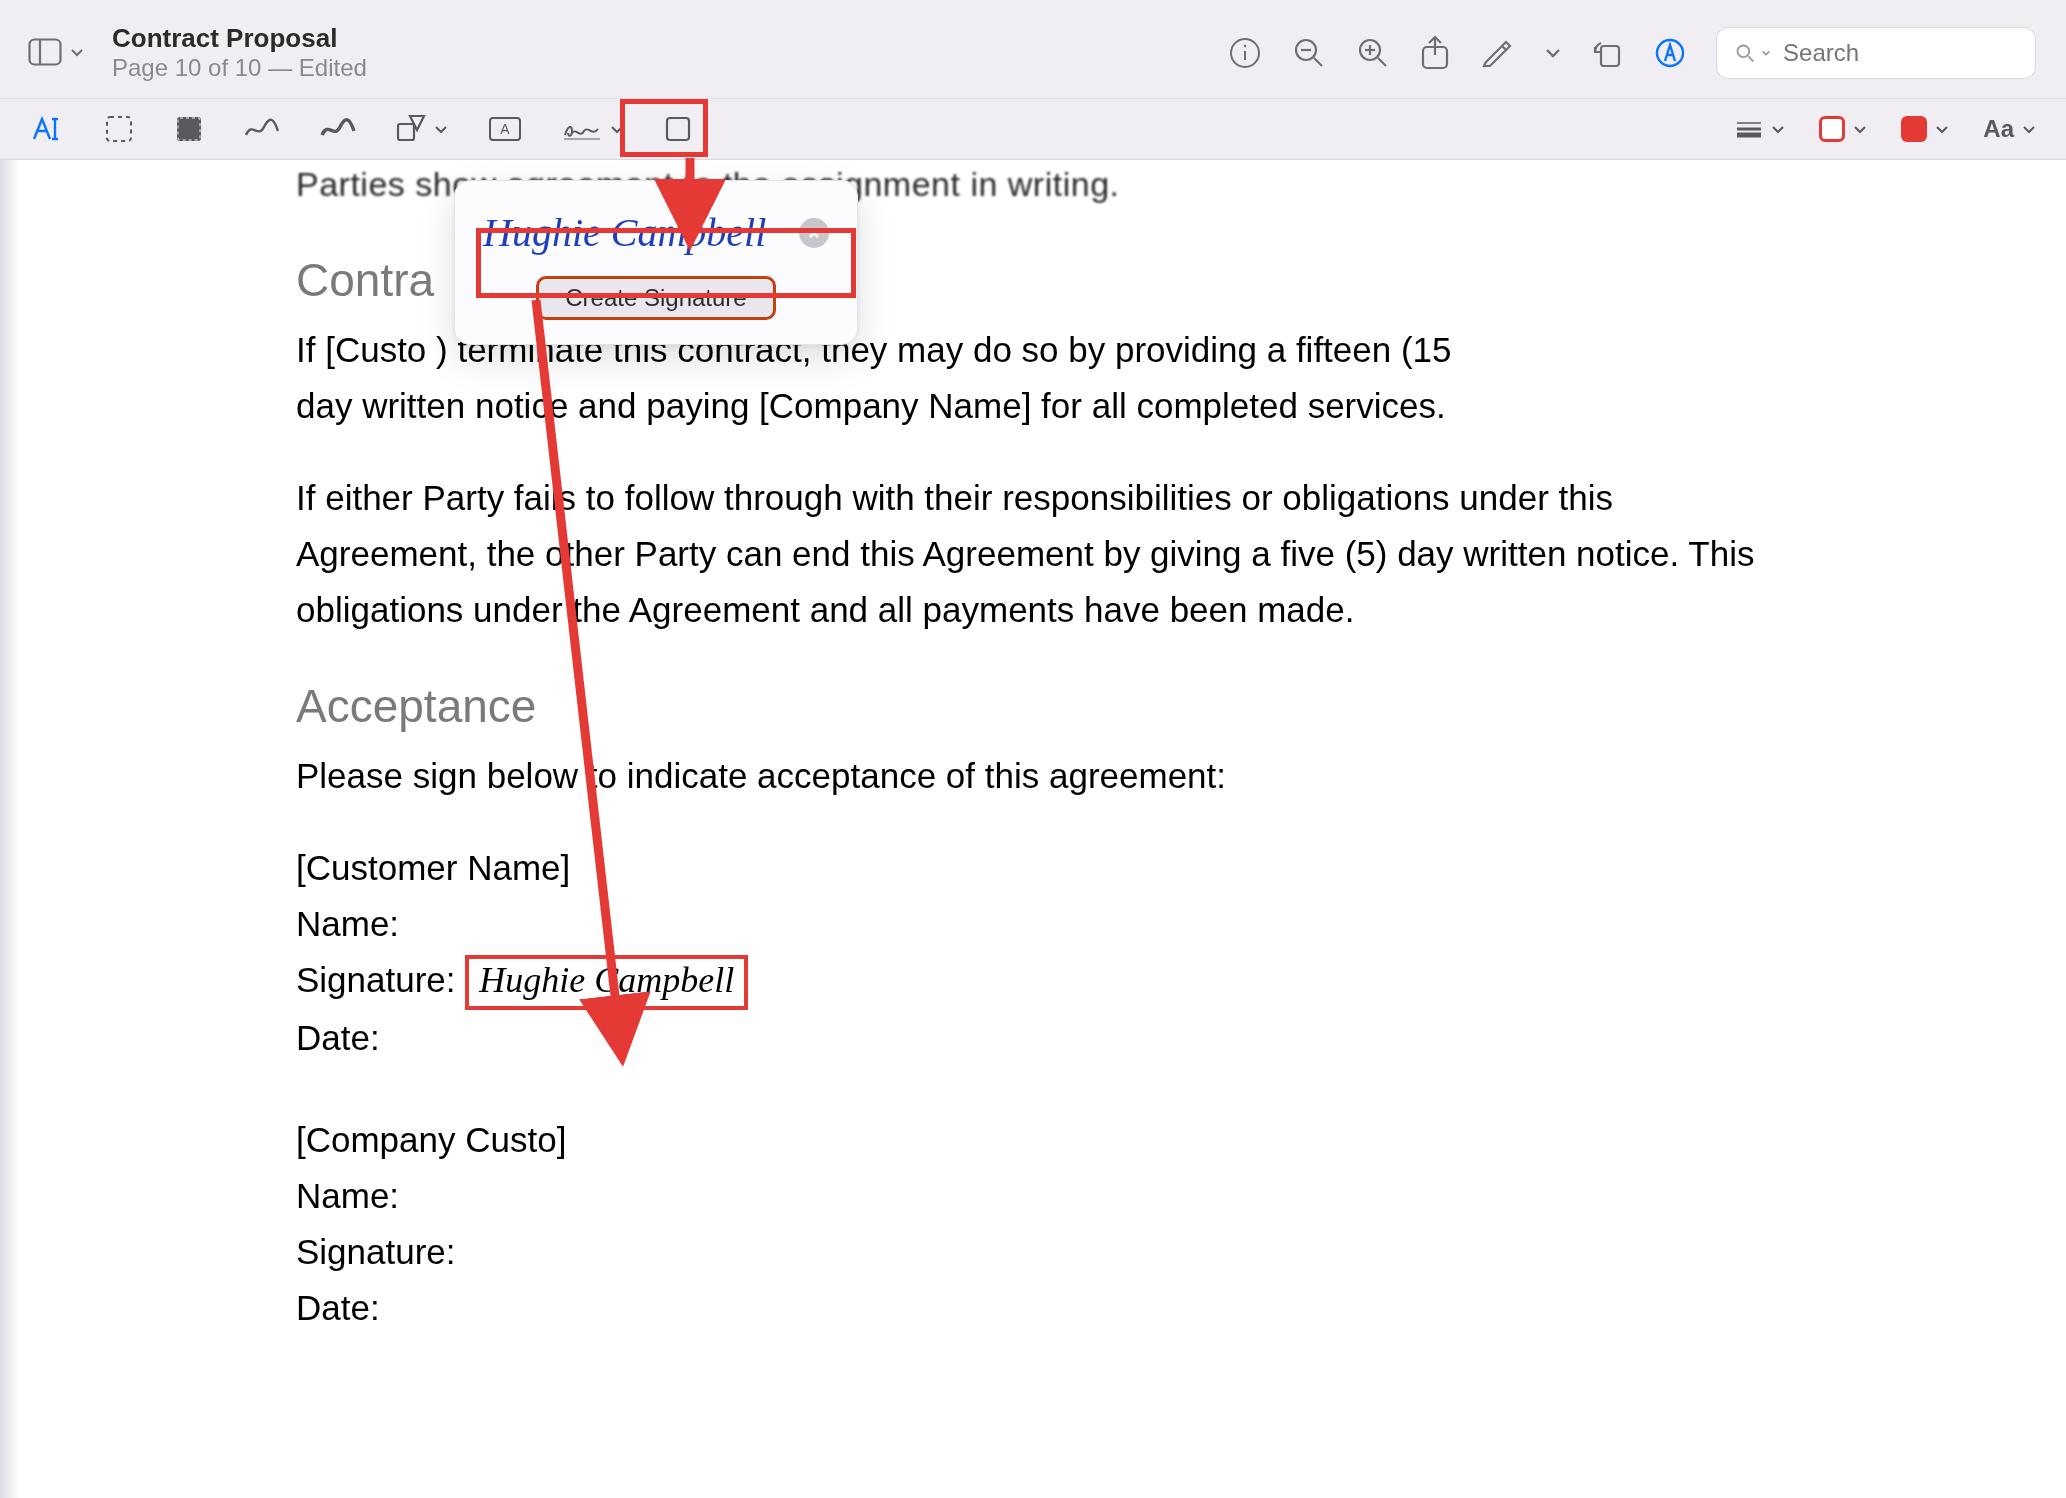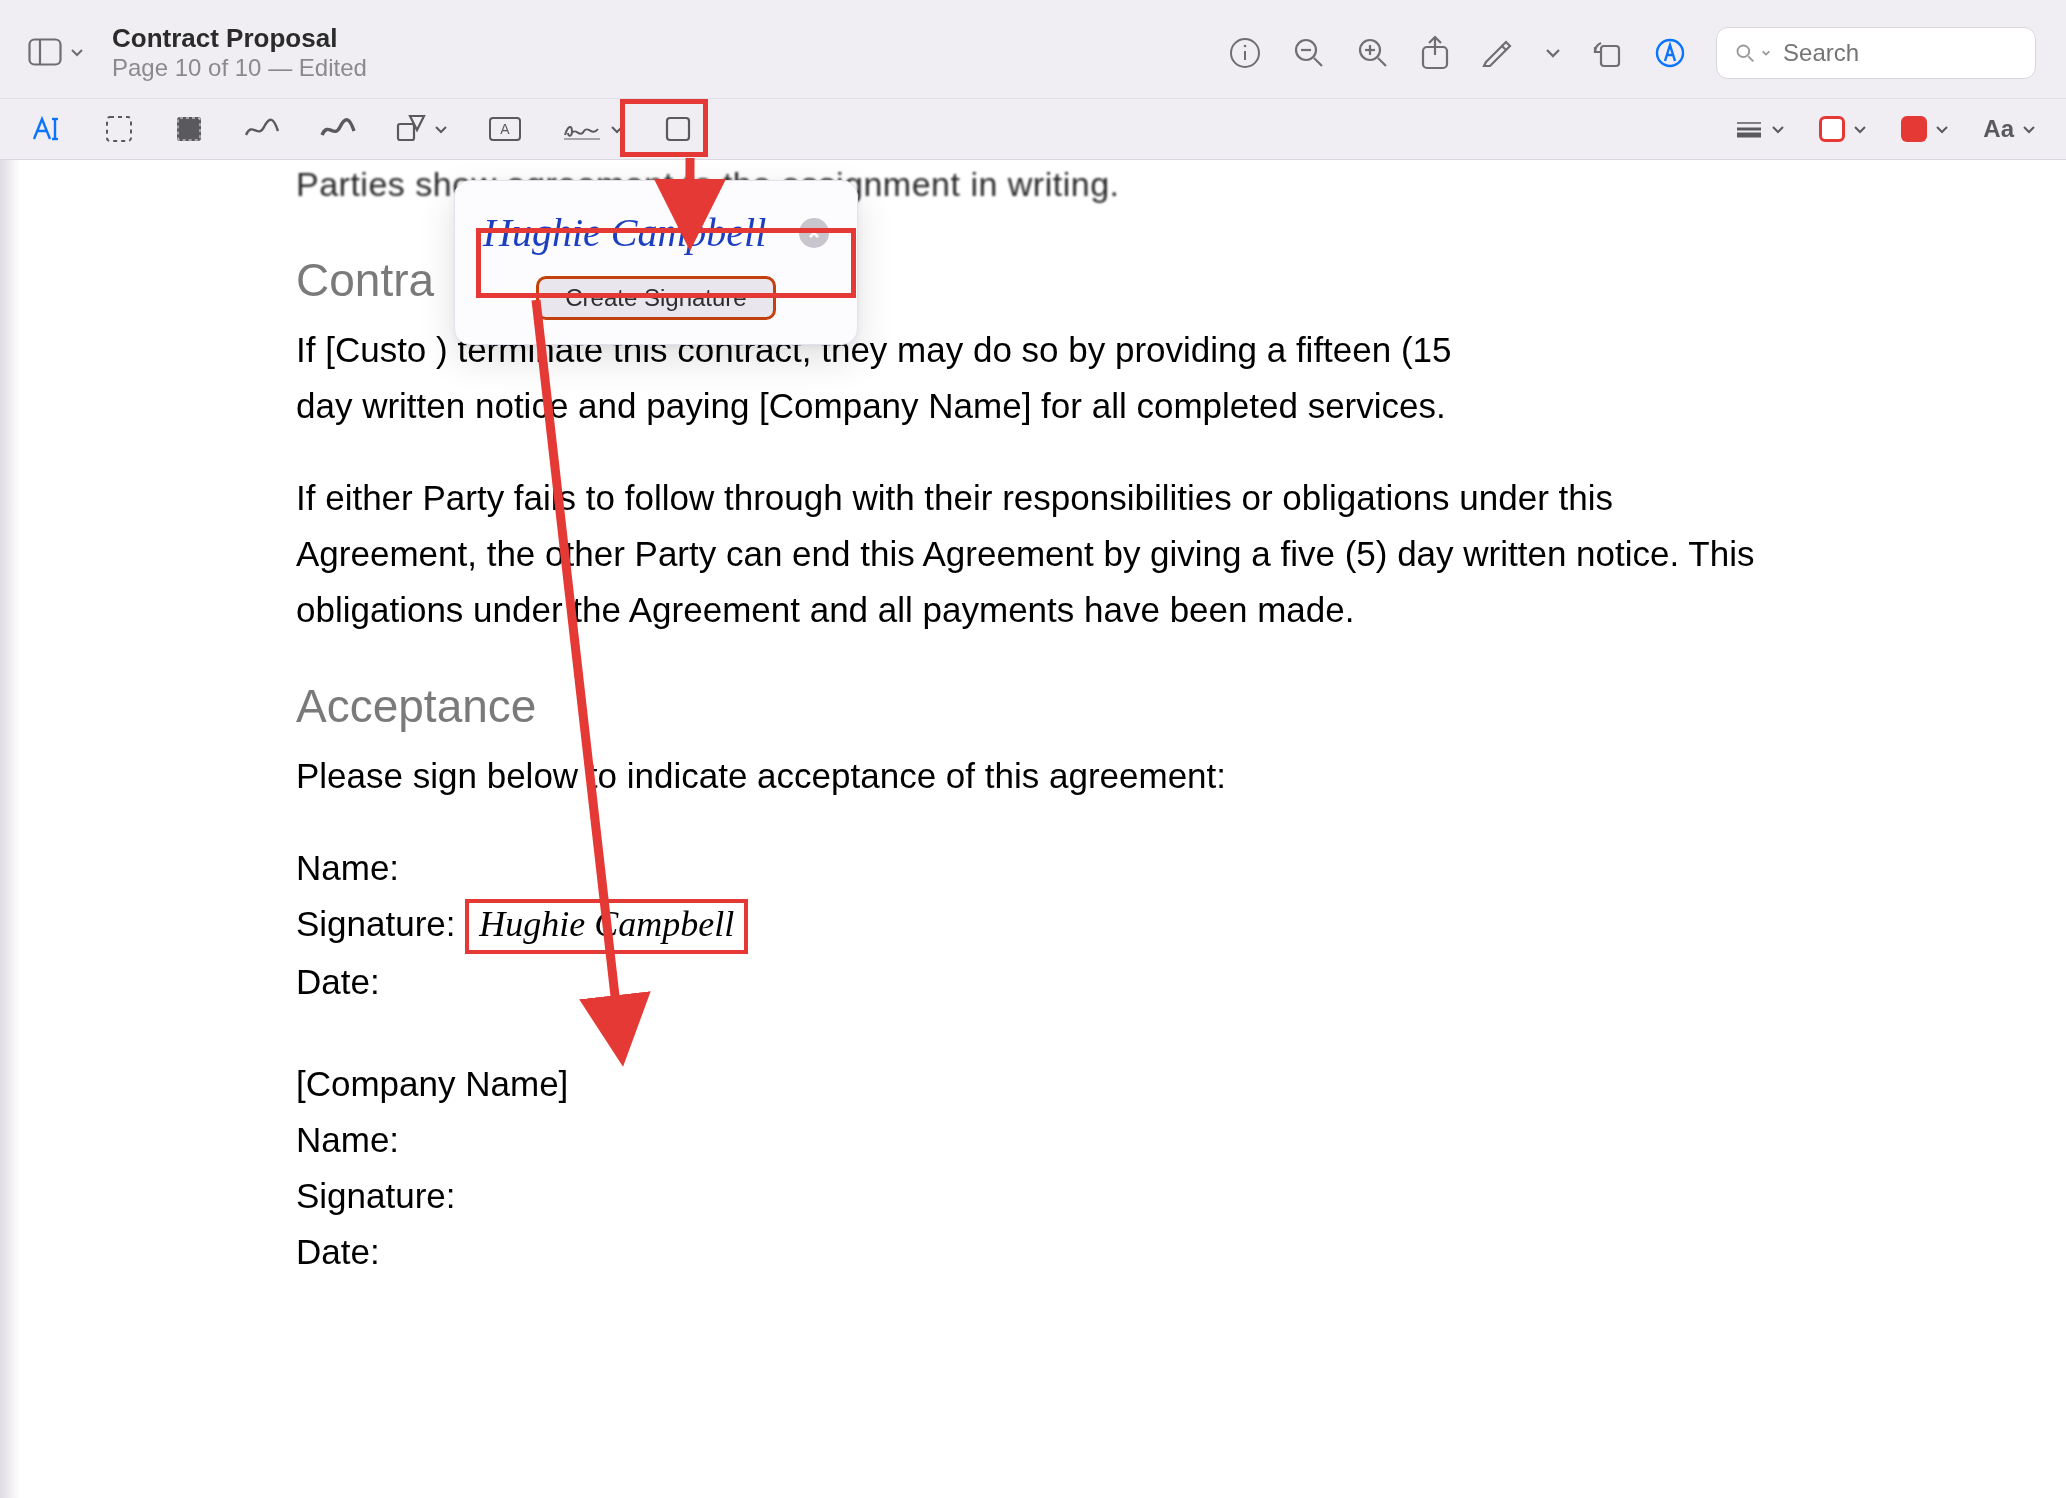--- a/index.html
+++ b/index.html
@@ -383,34 +383,35 @@
     <p class="para-wrap" style="margin-top:-36px;">day written notice and paying [Company Name] for all completed services.</p>
 
     <p class="para" style="margin:0;">If either Party fails to follow through with their responsibilities or obligations under this</p>
     <p class="para" style="margin:0;">Agreement, the other Party can end this Agreement by giving a five (5) day written notice. This</p>
     <p class="para-wrap">obligations under the Agreement and all payments have been made.</p>
 
     <h2>Acceptance</h2>
     <p class="para-wrap">Please sign below to indicate acceptance of this agreement:</p>
 
     <div>
+      <div>[Customer Name]</div>
       <div><span class="field-label">Name:</span></div>
       <div>
         <span class="field-label">Signature:</span>
         <span class="annot-box-inline">
           <span class="sig-inline">Hughie Campbell</span>
         </span>
       </div>
       <div><span class="field-label">Date:</span></div>
     </div>
 
     <div style="height:46px;"></div>
 
     <div>
-      <div>[Company Name]</div>
+      <div>[Company Custo]</div>
       <div><span class="field-label">Name:</span></div>
       <div><span class="field-label">Signature:</span></div>
       <div><span class="field-label">Date:</span></div>
     </div>
   </div>
 </div>
 
 <div class="sig-popover">
   <div class="sig-row">
     <span class="sig-name">Hughie Campbell</span>

